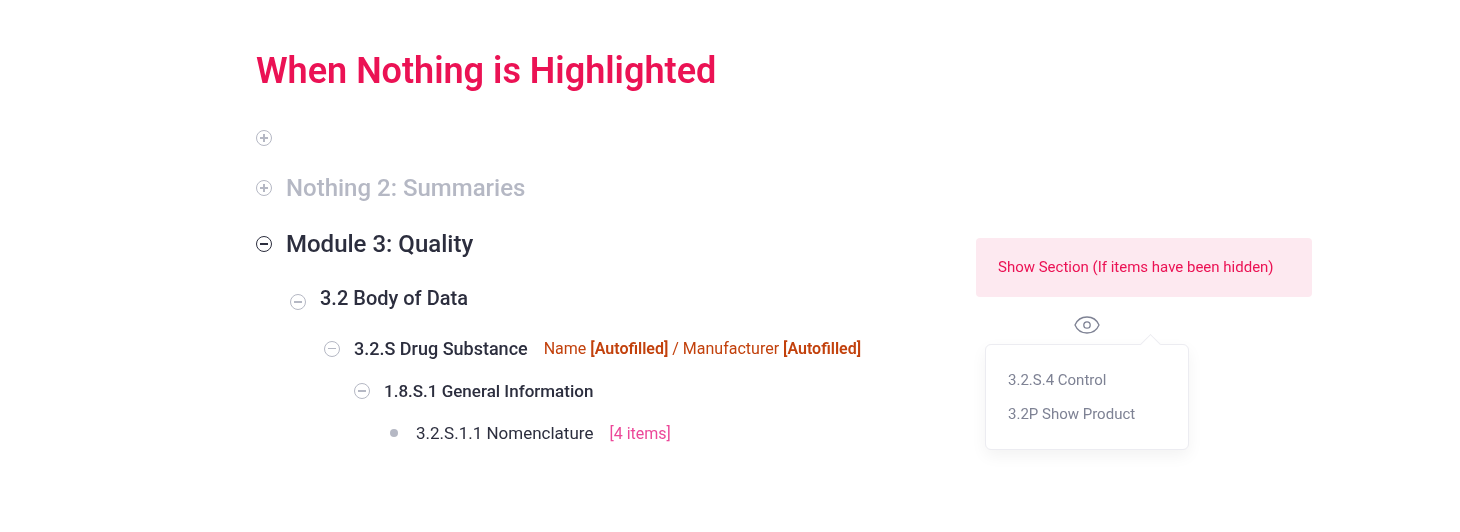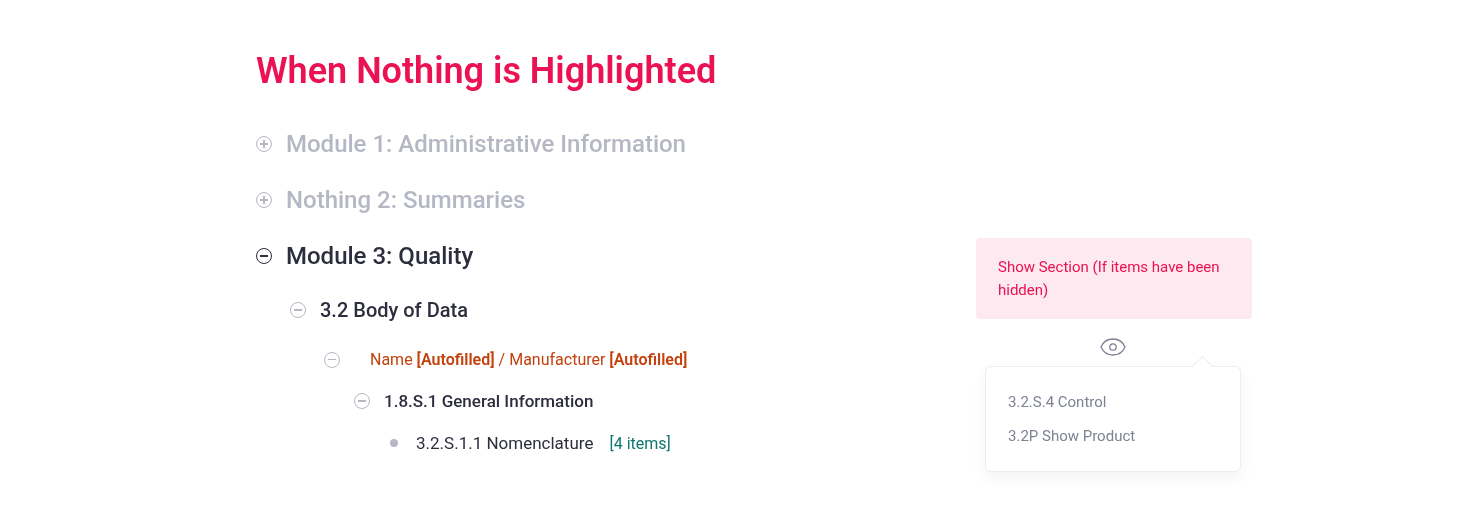--- a/index.html
+++ b/index.html
@@ -16,21 +16,21 @@
     color: #EB1254;
     font-size: 36px;
     font-weight: 600;
     margin-bottom: 38px;
   }
   .row {
     display: flex;
     align-items: center;
     margin-bottom: 28px;
   }
-  .row.sub1 { margin-left: 34px; }
+  .row.sub1 { margin-left: 34px;  align-items: flex-end;}
   .row.sub2 { margin-left: 68px; margin-bottom: 22px;}
   .row.sub3 { margin-left: 98px; margin-bottom: 22px;}
   .row.sub4 { margin-left: 130px; margin-bottom: 22px;}
   .plus-icon, .minus-icon {
     width: 16px; height: 16px;
     border: 1.5px solid currentColor;
     border-radius: 50%;
     display: inline-flex;
     align-items: center;
     justify-content: center;
@@ -58,39 +58,39 @@
   .dim .plus-icon { color: #B5B8C4; }
   .main { color: #2C2E3E; text-align: center; }
   .main .minus-icon { color: #2C2E3E; }
   .sub-minus { color: #B5B8C4; }
   .label-lg { font-size: 24px; font-weight: 500; }
   .label-md { font-size: 20px; font-weight: 500; }
   .label-sm { font-size: 18px; font-weight: 500; }
   .label-xs { font-size: 17px; font-weight: 400; color:#2C2E3E; }
   .meta { color: #c2410c; font-size: 16px; margin-left: 16px; font-weight: 400;}
   .meta b { font-weight: 600; }
-  .link-count { color: #0f766e; font-size: 16px; margin-left: 16px; }
+  .link-count { color: #ec4899; font-size: 16px; margin-left: 16px; }
   
   .side-box {
     position: absolute;
     top: 238px;
     left: 976px;
-    width: 276px;
+    width: 336px;
     background: #FDE9F0;
     border-radius: 4px;
     padding: 18px 22px;
     font-size: 15px;
     color: #EB1254;
     line-height: 1.5;
   }
   .eye-popover {
     position: absolute;
-    top: 338px;
+    top: 316px;
     left: 985px;
-    width: 256px;
+    width: 204px;
     text-align: center;
   }
   .eye-icon {
     display: inline-block;
     color: #7E8294;
     margin-bottom: 6px;
   }
   .pop-card {
     background: #fff;
     border: 1px solid #ECECF1;
@@ -118,40 +118,40 @@
     cursor: pointer;
   }
 </style>
 </head>
 <body>
 
 <div class="title">When Nothing is Highlighted</div>
 
 <div class="row dim">
   <span class="plus-icon"></span>
-  <span class="label-lg">Module 1: Administrative Information</span>
 </div>
 
 <div class="row dim">
   <span class="plus-icon"></span>
   <span class="label-lg">Nothing 2: Summaries</span>
 </div>
 
 <div class="row main">
   <span class="minus-icon"></span>
   <span class="label-lg">Module 3: Quality</span>
 </div>
 
 <div class="row sub1">
   <span class="minus-icon sub-minus"></span>
   <span class="label-md">3.2 Body of Data</span>
 </div>
 
 <div class="row sub2">
   <span class="minus-icon sub-minus"></span>
+  <span class="label-sm">3.2.S Drug Substance</span>
   <span class="meta">
     <span>Name </span><b>[Autofilled]</b><span> / </span><span>Manufacturer </span><b>[Autofilled]</b>
   </span>
 </div>
 
 <div class="row sub3">
   <span class="minus-icon sub-minus"></span>
   <span class="label-sm" style="font-size:17px">1.8.S.1 General Information</span>
 </div>
 

